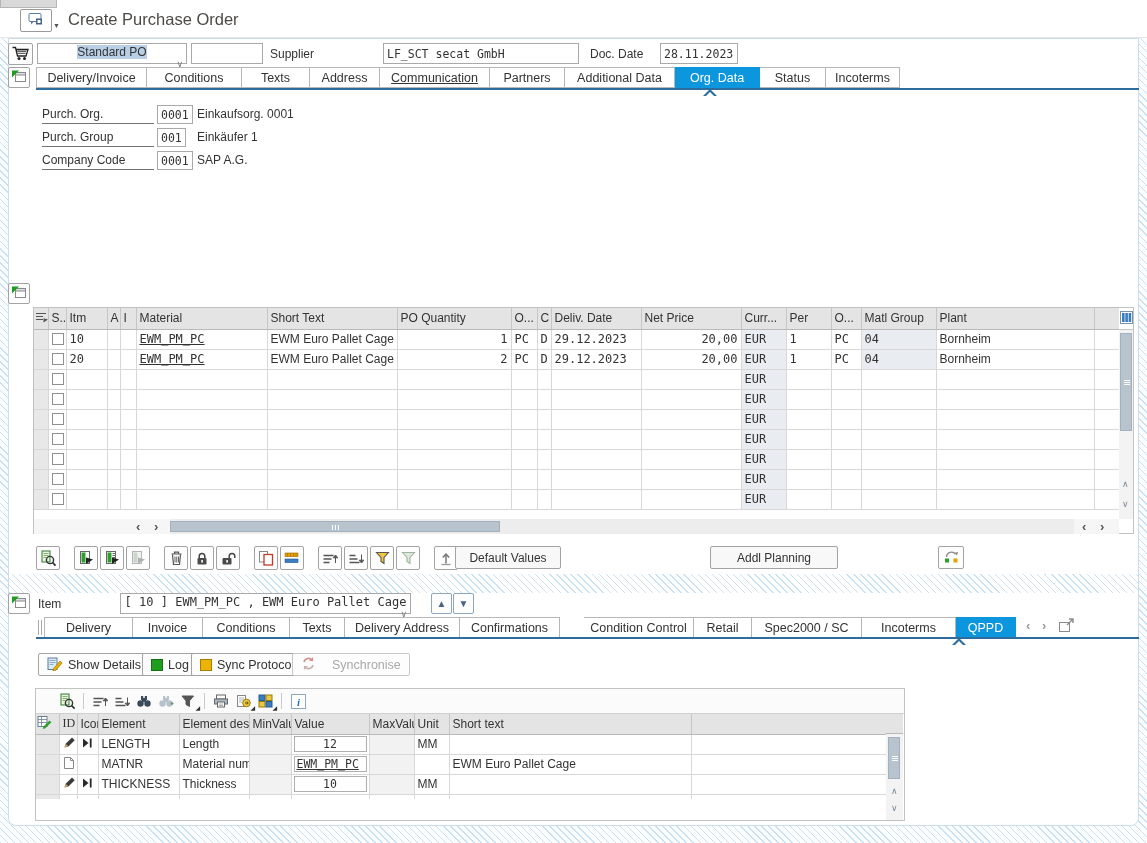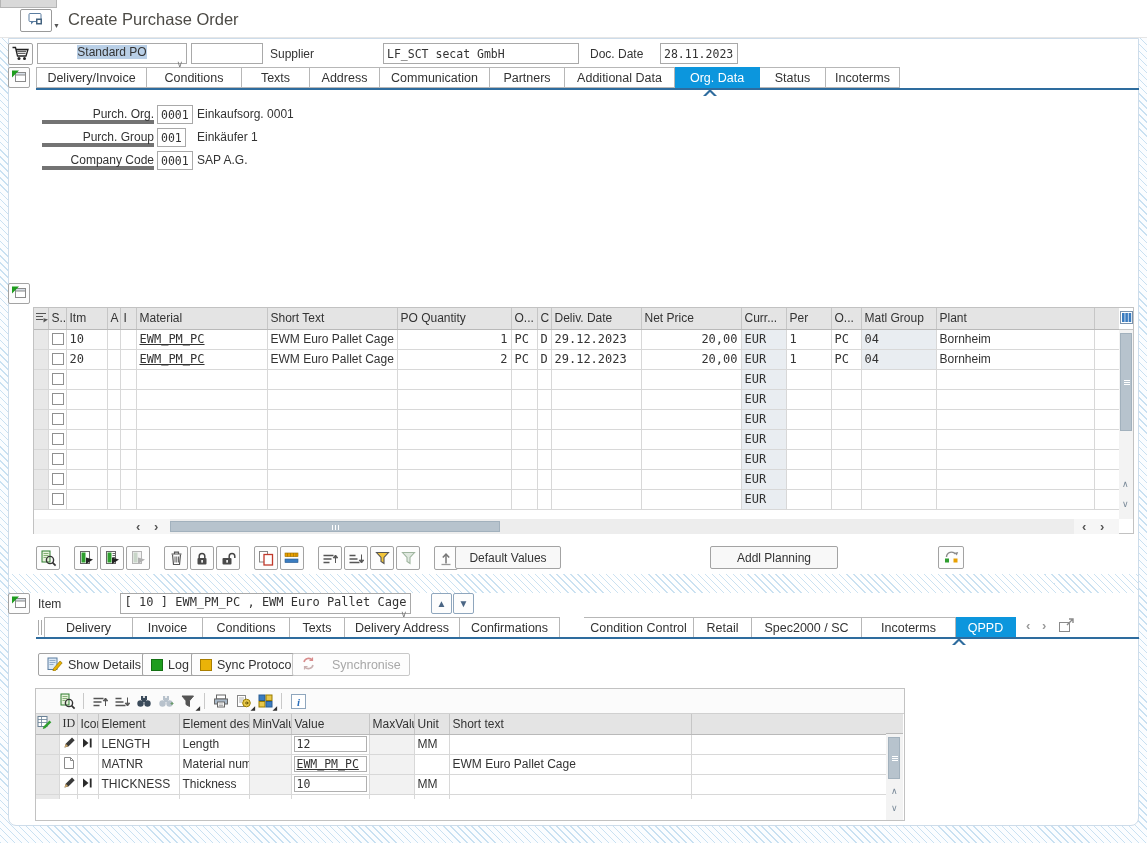--- a/index.html
+++ b/index.html
@@ -40,36 +40,36 @@
   .tabstrip { display:flex; height:21px; }
   .tab { height:21px; border:1px solid #b7b7b7; border-left-width:0; background:#fff; color:#333;
     display:flex; align-items:center; justify-content:center; font-size:12.5px; white-space:nowrap; }
   .tab:first-child { border-left-width:1px; }
   .tab.active { background:#0c96dd; color:#fff; border-color:#0c96dd; }
   .tabline { background:#2e6c9e; height:2px; }
   .caret-o { width:0; height:0; border-left:7px solid transparent; border-right:7px solid transparent; border-bottom:7px solid #2e6c9e; }
   .caret-i { width:0; height:0; border-left:5px solid transparent; border-right:5px solid transparent; border-bottom:5px solid #fff; }
 
   
-  .org-label { width:112px; height:17px; border-bottom:4px solid #737373;text-align:right; }
+  .org-label { width:112px; height:17px; border-bottom:1px solid #737373; }
 
   
   table.grid { border-collapse:collapse; table-layout:fixed; background:#fff; }
   table.grid th { background:#e4e4e4; border-right:1px solid #c6c6c6; border-bottom:1px solid #b9b9b9;
     font-weight:normal; text-align:left; padding:0 3px; height:21px; font-size:12px; white-space:nowrap; overflow:hidden; }
   table.grid td { border-right:1px solid #d8d8d8; border-bottom:1px solid #d8d8d8; height:20px; padding:0 3px;
     white-space:nowrap; overflow:hidden; font-size:12px; }
   td.selcell { background:#e8e8e8; }
   td.cbcell { padding:2px 0 0 2px; }
   td.shade { background:#e9edf1; }
   td.r { text-align:right; }
   .linkv { text-decoration:underline; }
   td.mcell { background:#f2f2f2; }
   .vbox { border:1px solid #b0b0b0; background:#fff; height:16px; line-height:14px; padding:0 2px; overflow:hidden; white-space:nowrap; }
-  .vbox.r { text-align:left; }
+  .vbox.r { text-align:center; }
   .vbox.focused { border:1px solid #4a4a4a; box-shadow:inset 0 0 0 1px #8a8a8a; }
 
   
   .frame { border:1px solid #c2c2c2; background:#fff; }
   .vtrack { background:#f3f3f3; }
   .vthumb { position:absolute; left:1px; width:12px; background:#b7c3cd; border:1px solid #a2b1bd; }
   .vthumb::before { content:""; position:absolute; left:3px; top:50%; width:6px; height:1px; background:#fff; box-shadow:0 2px 0 #fff, 0 -2px 0 #fff; }
   .hthumb { position:absolute; top:2px; height:11px; background:#b7c3cd; border:1px solid #a2b1bd; }
   .hthumb::before { content:""; position:absolute; top:3px; left:50%; width:1px; height:5px; background:#fff; box-shadow:3px 0 0 #fff, -3px 0 0 #fff; }
   .schev { color:#7a8a99; font-size:9px; line-height:9px; }
@@ -142,21 +142,21 @@
         <rect x="4.5" y="3.5" width="10" height="9" fill="#fff" stroke="#8a8a8a"></rect>
         <rect x="4.5" y="3.5" width="10" height="2.5" fill="#d7dfe8" stroke="#8a8a8a"></rect>
         <path d="M1 8.5V1.5h7z" fill="#1e9d1e"></path>
       </svg></span>
 </div>
 <div id="header-tabs" class="abs tabstrip" style="left:36px;top:67px;">
     <div class="tab" style="width: 111px;">Delivery/Invoice</div>
     <div class="tab" style="width: 95px;">Conditions</div>
     <div class="tab" style="width: 68px;">Texts</div>
     <div class="tab" style="width: 70px;">Address</div>
-    <div class="tab" style="width: 110px;">Communication</div>
+    <div class="tab" style="width: 110px; text-decoration: underline;">Communication</div>
     <div class="tab" style="width: 75px;">Partners</div>
     <div class="tab" style="width: 110px;">Additional Data</div>
     <div class="tab active" style="width: 85px;">Org. Data</div>
     <div class="tab" style="width: 66px;">Status</div>
     <div class="tab" style="width: 74px;">Incoterms</div>
   </div>
 <div class="abs tabline" style="left:36px;top:88px;width:1103px;"></div>
 <div class="abs caret-o" style="left:703px;top:89px;"></div>
 <div class="abs caret-i" style="left:705px;top:92px;"></div>
 

